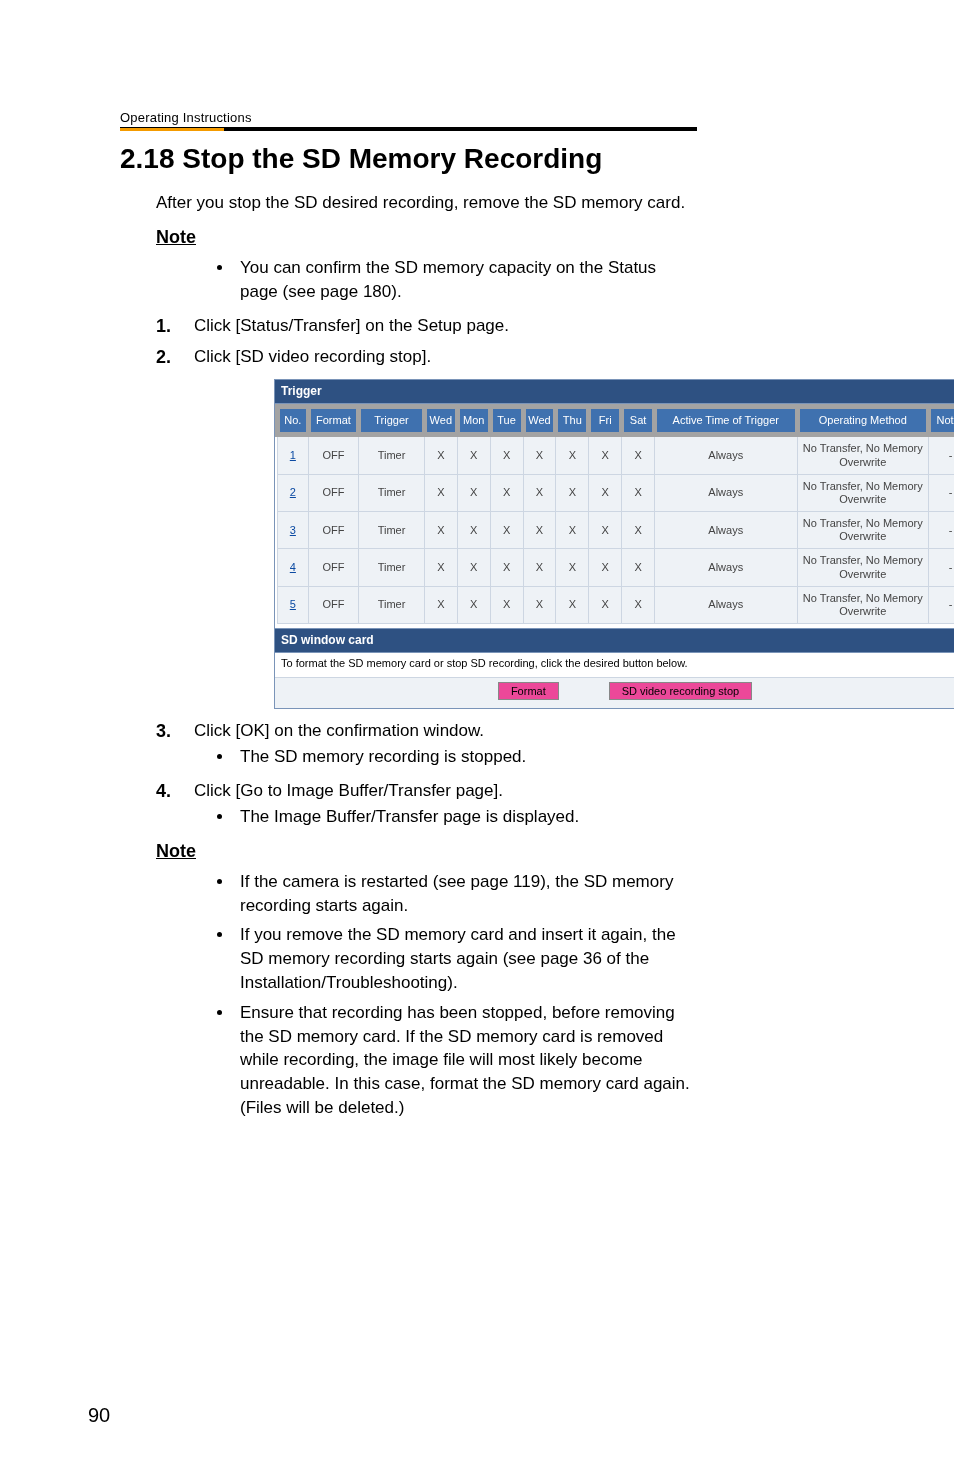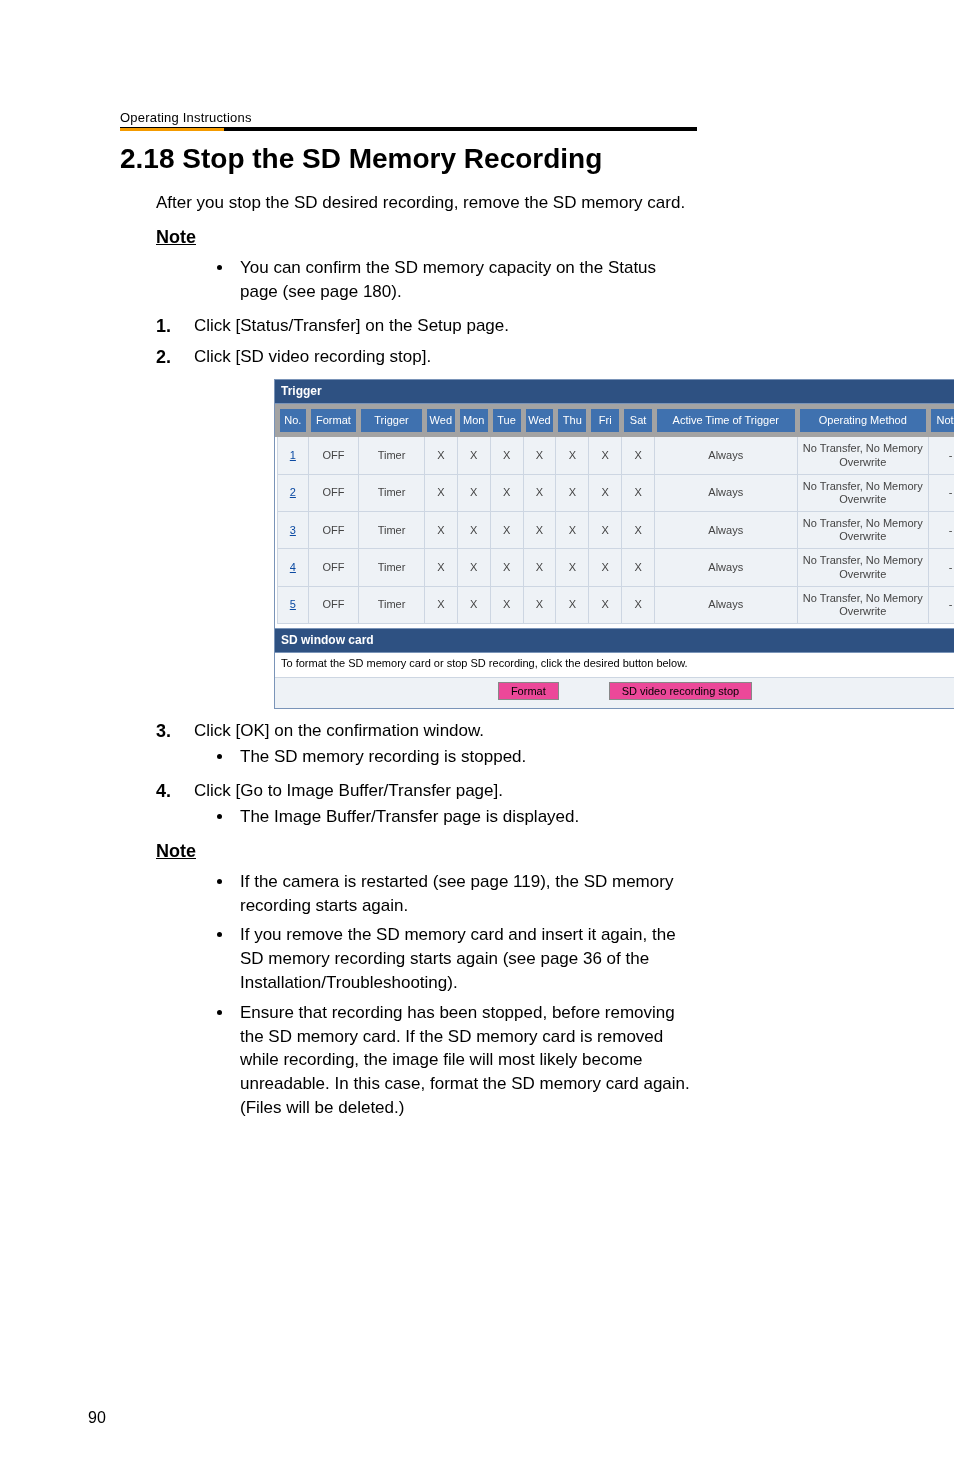--- a/index.html
+++ b/index.html
@@ -165,21 +165,21 @@
     font-size: 11px;
     padding: 2px 12px;
     background: #ec4899;
     border: 1px solid #888;
     color: #000;
   }
   .page-num {
     position: absolute;
     left: 88px;
     bottom: 48px;
-    font-size: 16px;
+    font-size: 20px;
   }
 </style>
 </head>
 <body>
 
 <div class="page">
   <div class="running-head">Operating Instructions</div>
   <hr class="hrule">
   <div class="accent-rule"></div>
 

